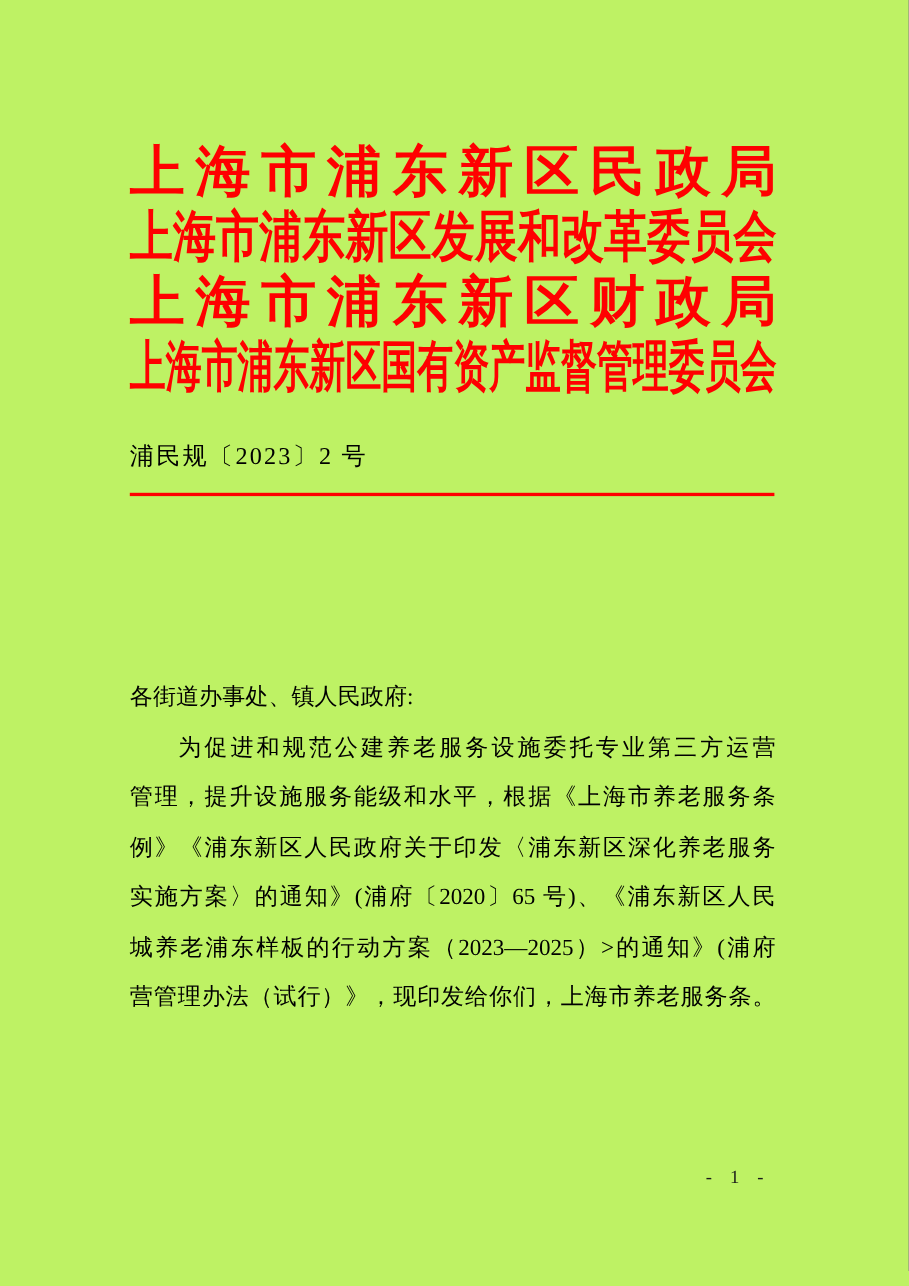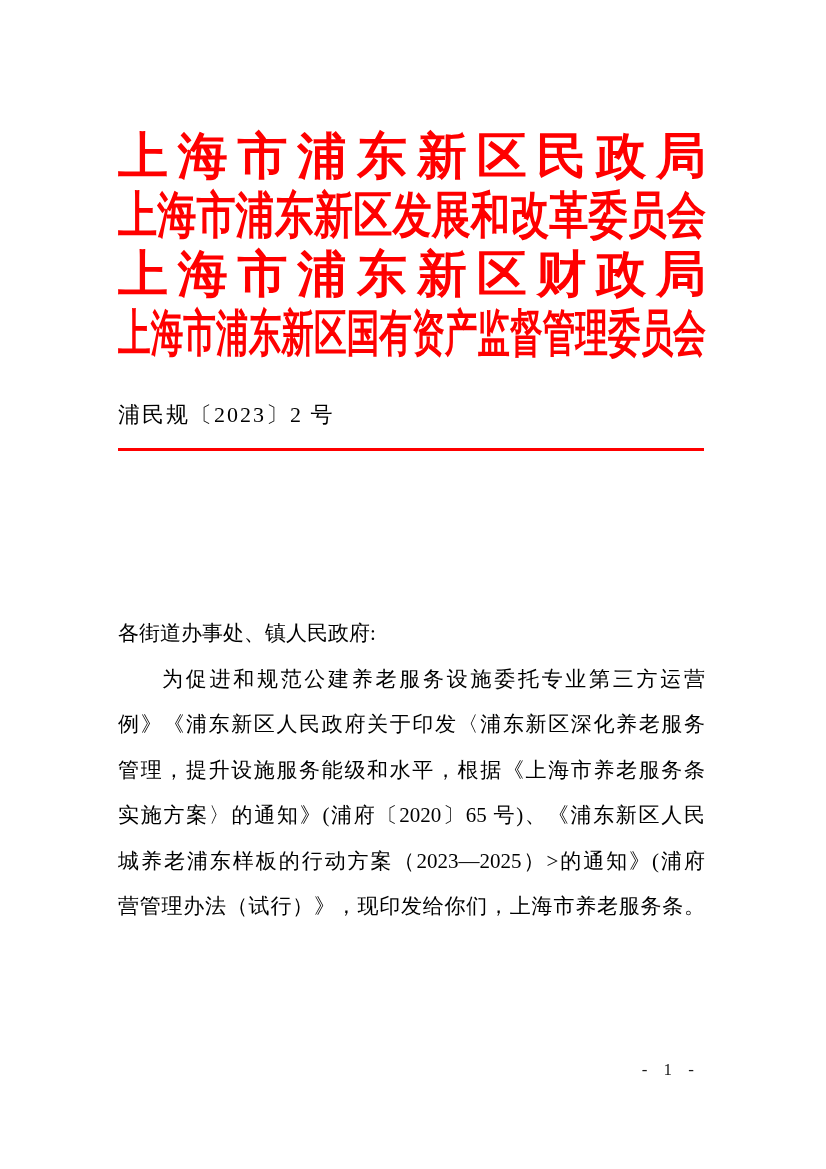--- a/index.html
+++ b/index.html
@@ -1,21 +1,21 @@
 <!DOCTYPE html>
 <html><head>
 <meta charset="utf-8">
 <style>
   html, body { margin: 0; padding: 0; background: #888; }
   .page {
     position: relative;
     width: 826px;
     height: 1169px;
     margin: 0 auto;
-    background: #ffffff;
+    background: #bef264;
     overflow: hidden;
     font-family: "Liberation Serif", "DejaVu Serif", serif;
     color: #000;
   }
   
   .red-head {
     position: absolute;
     top: 127px;
     left: 118px;
     width: 588px;
@@ -99,22 +99,22 @@
     </div>
   </header>
 
   <div class="doc-number">浦民规〔2023〕2 号</div>
 
   <div class="red-divider"></div>
 
   <main class="doc-body">
     <div class="bline">各街道办事处、镇人民政府:</div>
     <div class="bline just indent">为促进和规范公建养老服务设施委托专业第三方运营</div>
+    <div class="bline just">管理，提升设施服务能级和水平，根据《上海市养老服务条</div>
     <div class="bline just">例》《浦东新区人民政府关于印发〈浦东新区深化养老服务</div>
-    <div class="bline just">管理，提升设施服务能级和水平，根据《上海市养老服务条</div>
     <div class="bline just">实施方案〉的通知》(浦府〔2020〕65 号)、《浦东新区人民</div>
     <div class="bline just">城养老浦东样板的行动方案（2023—2025）&gt;的通知》(浦府</div>
     <div class="bline just">营管理办法（试行）》，现印发给你们，上海市养老服务条。</div>
   </main>
 
   <div class="page-number">- 1 -</div>
 
 </div>
 
 </body></html>

